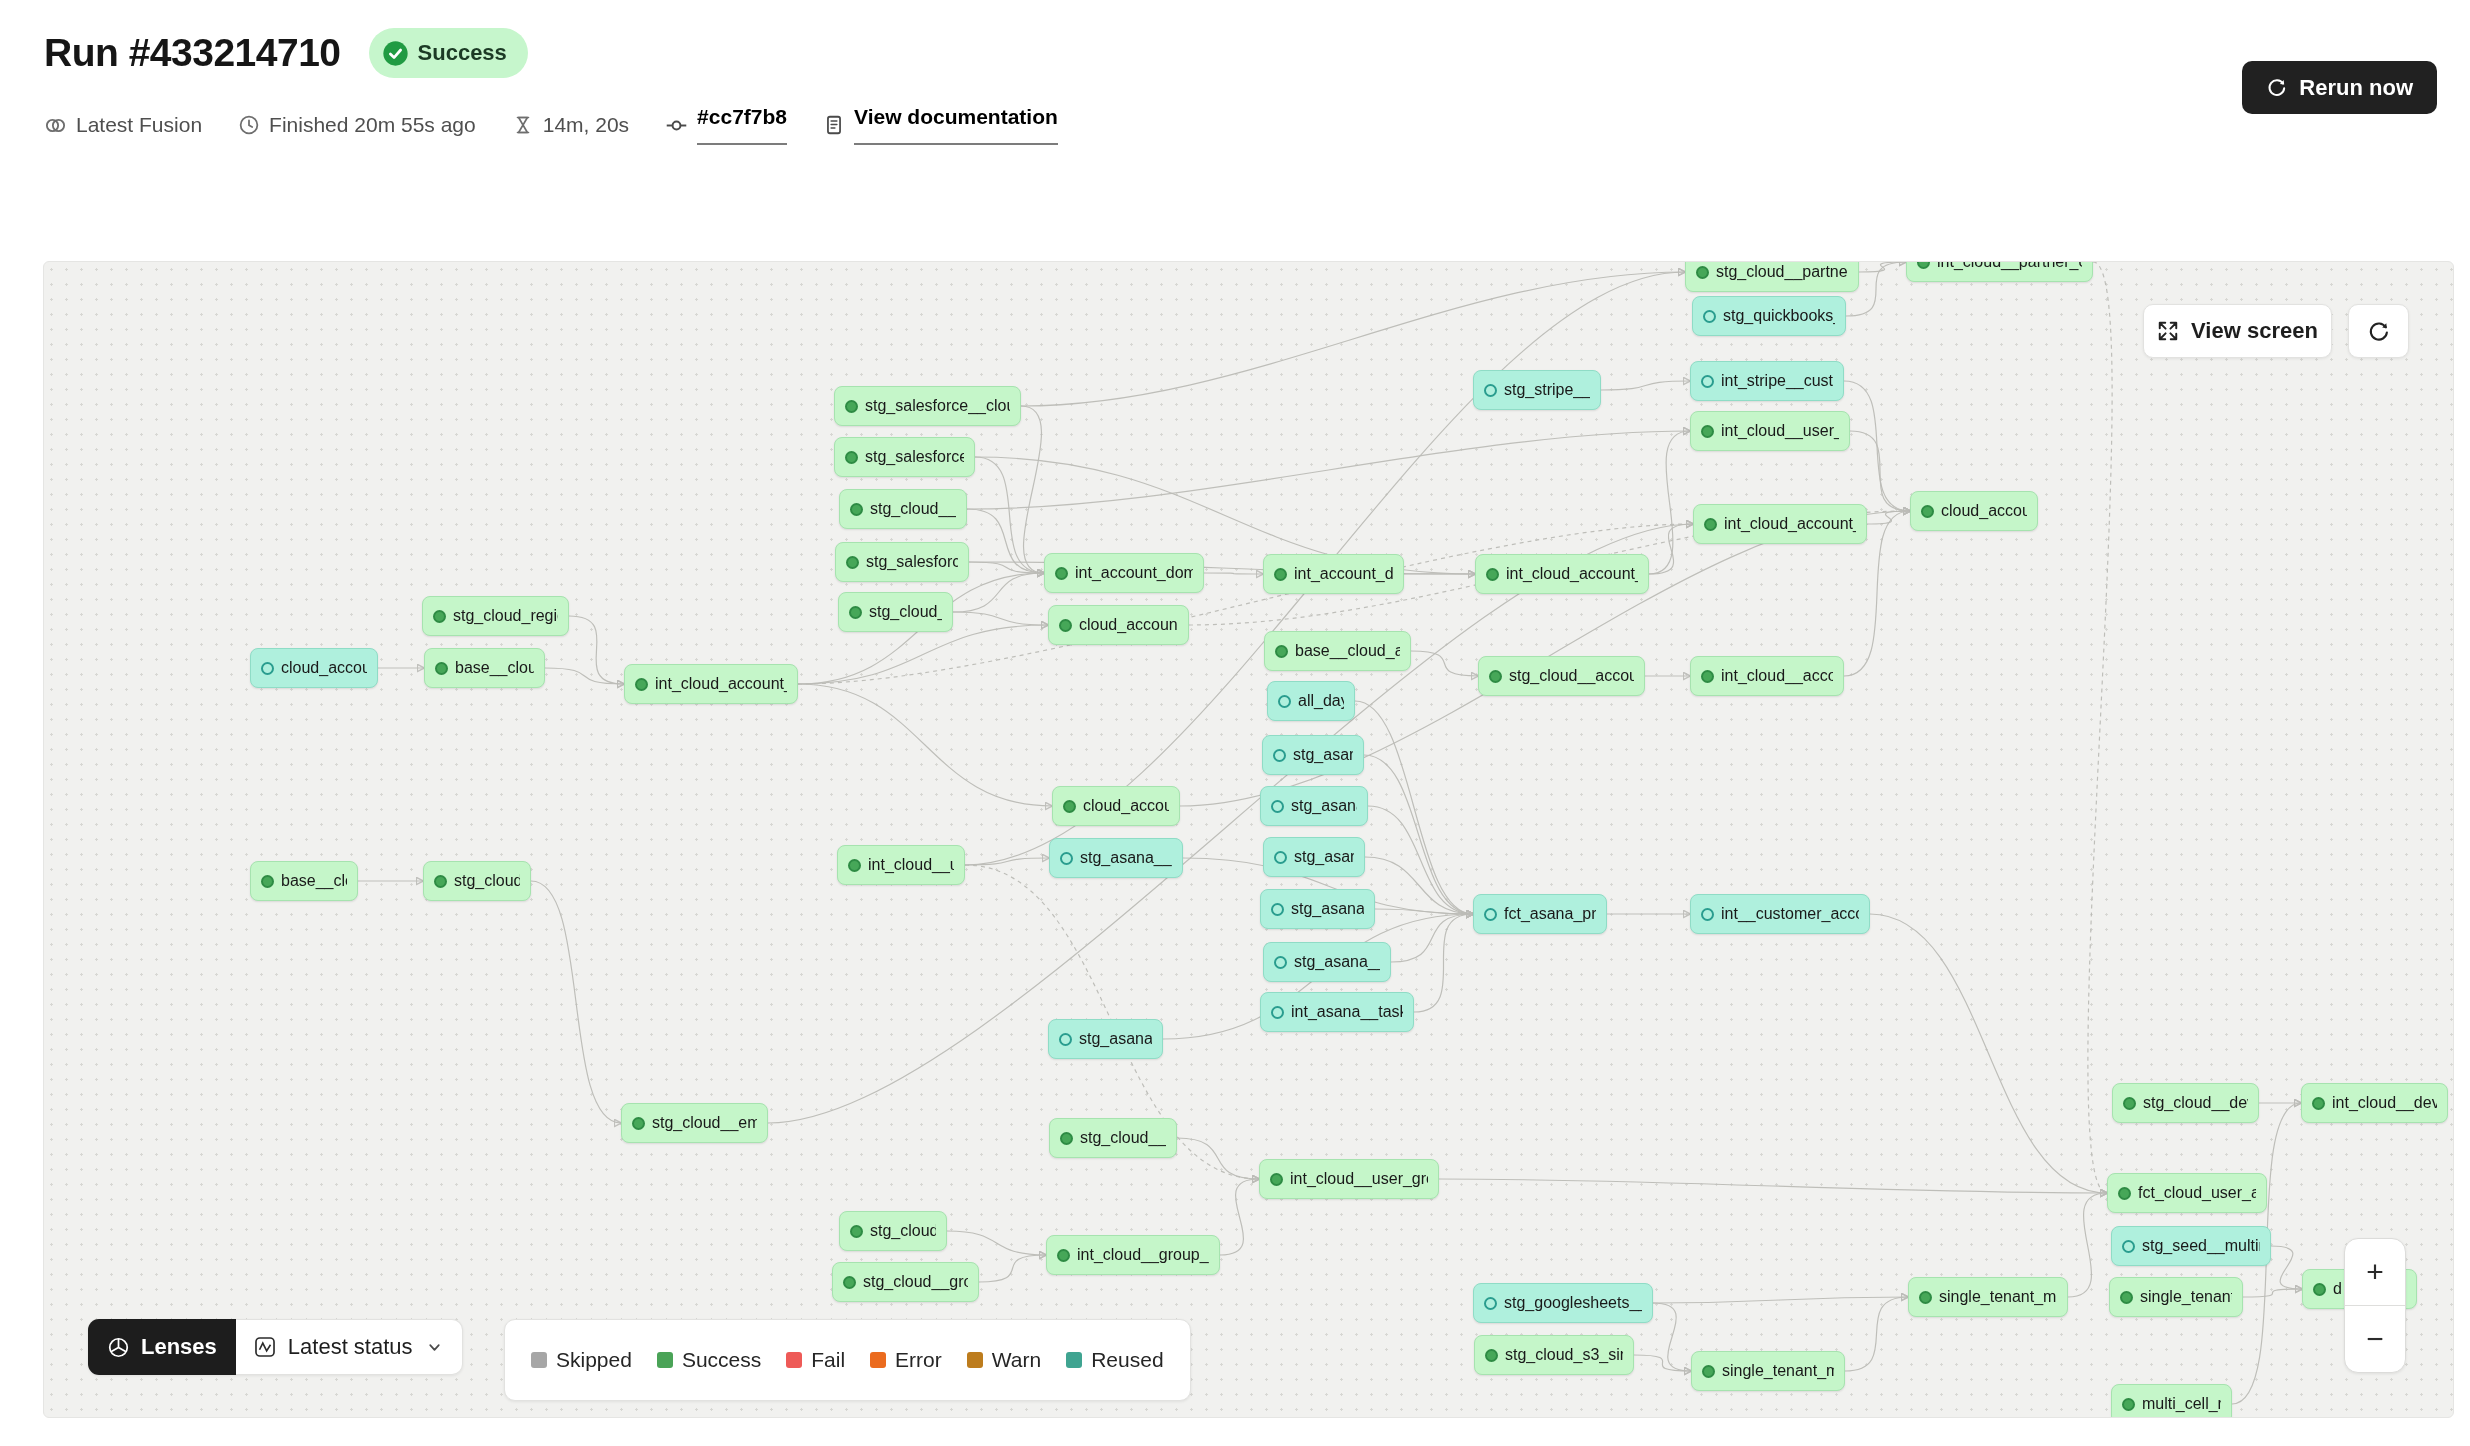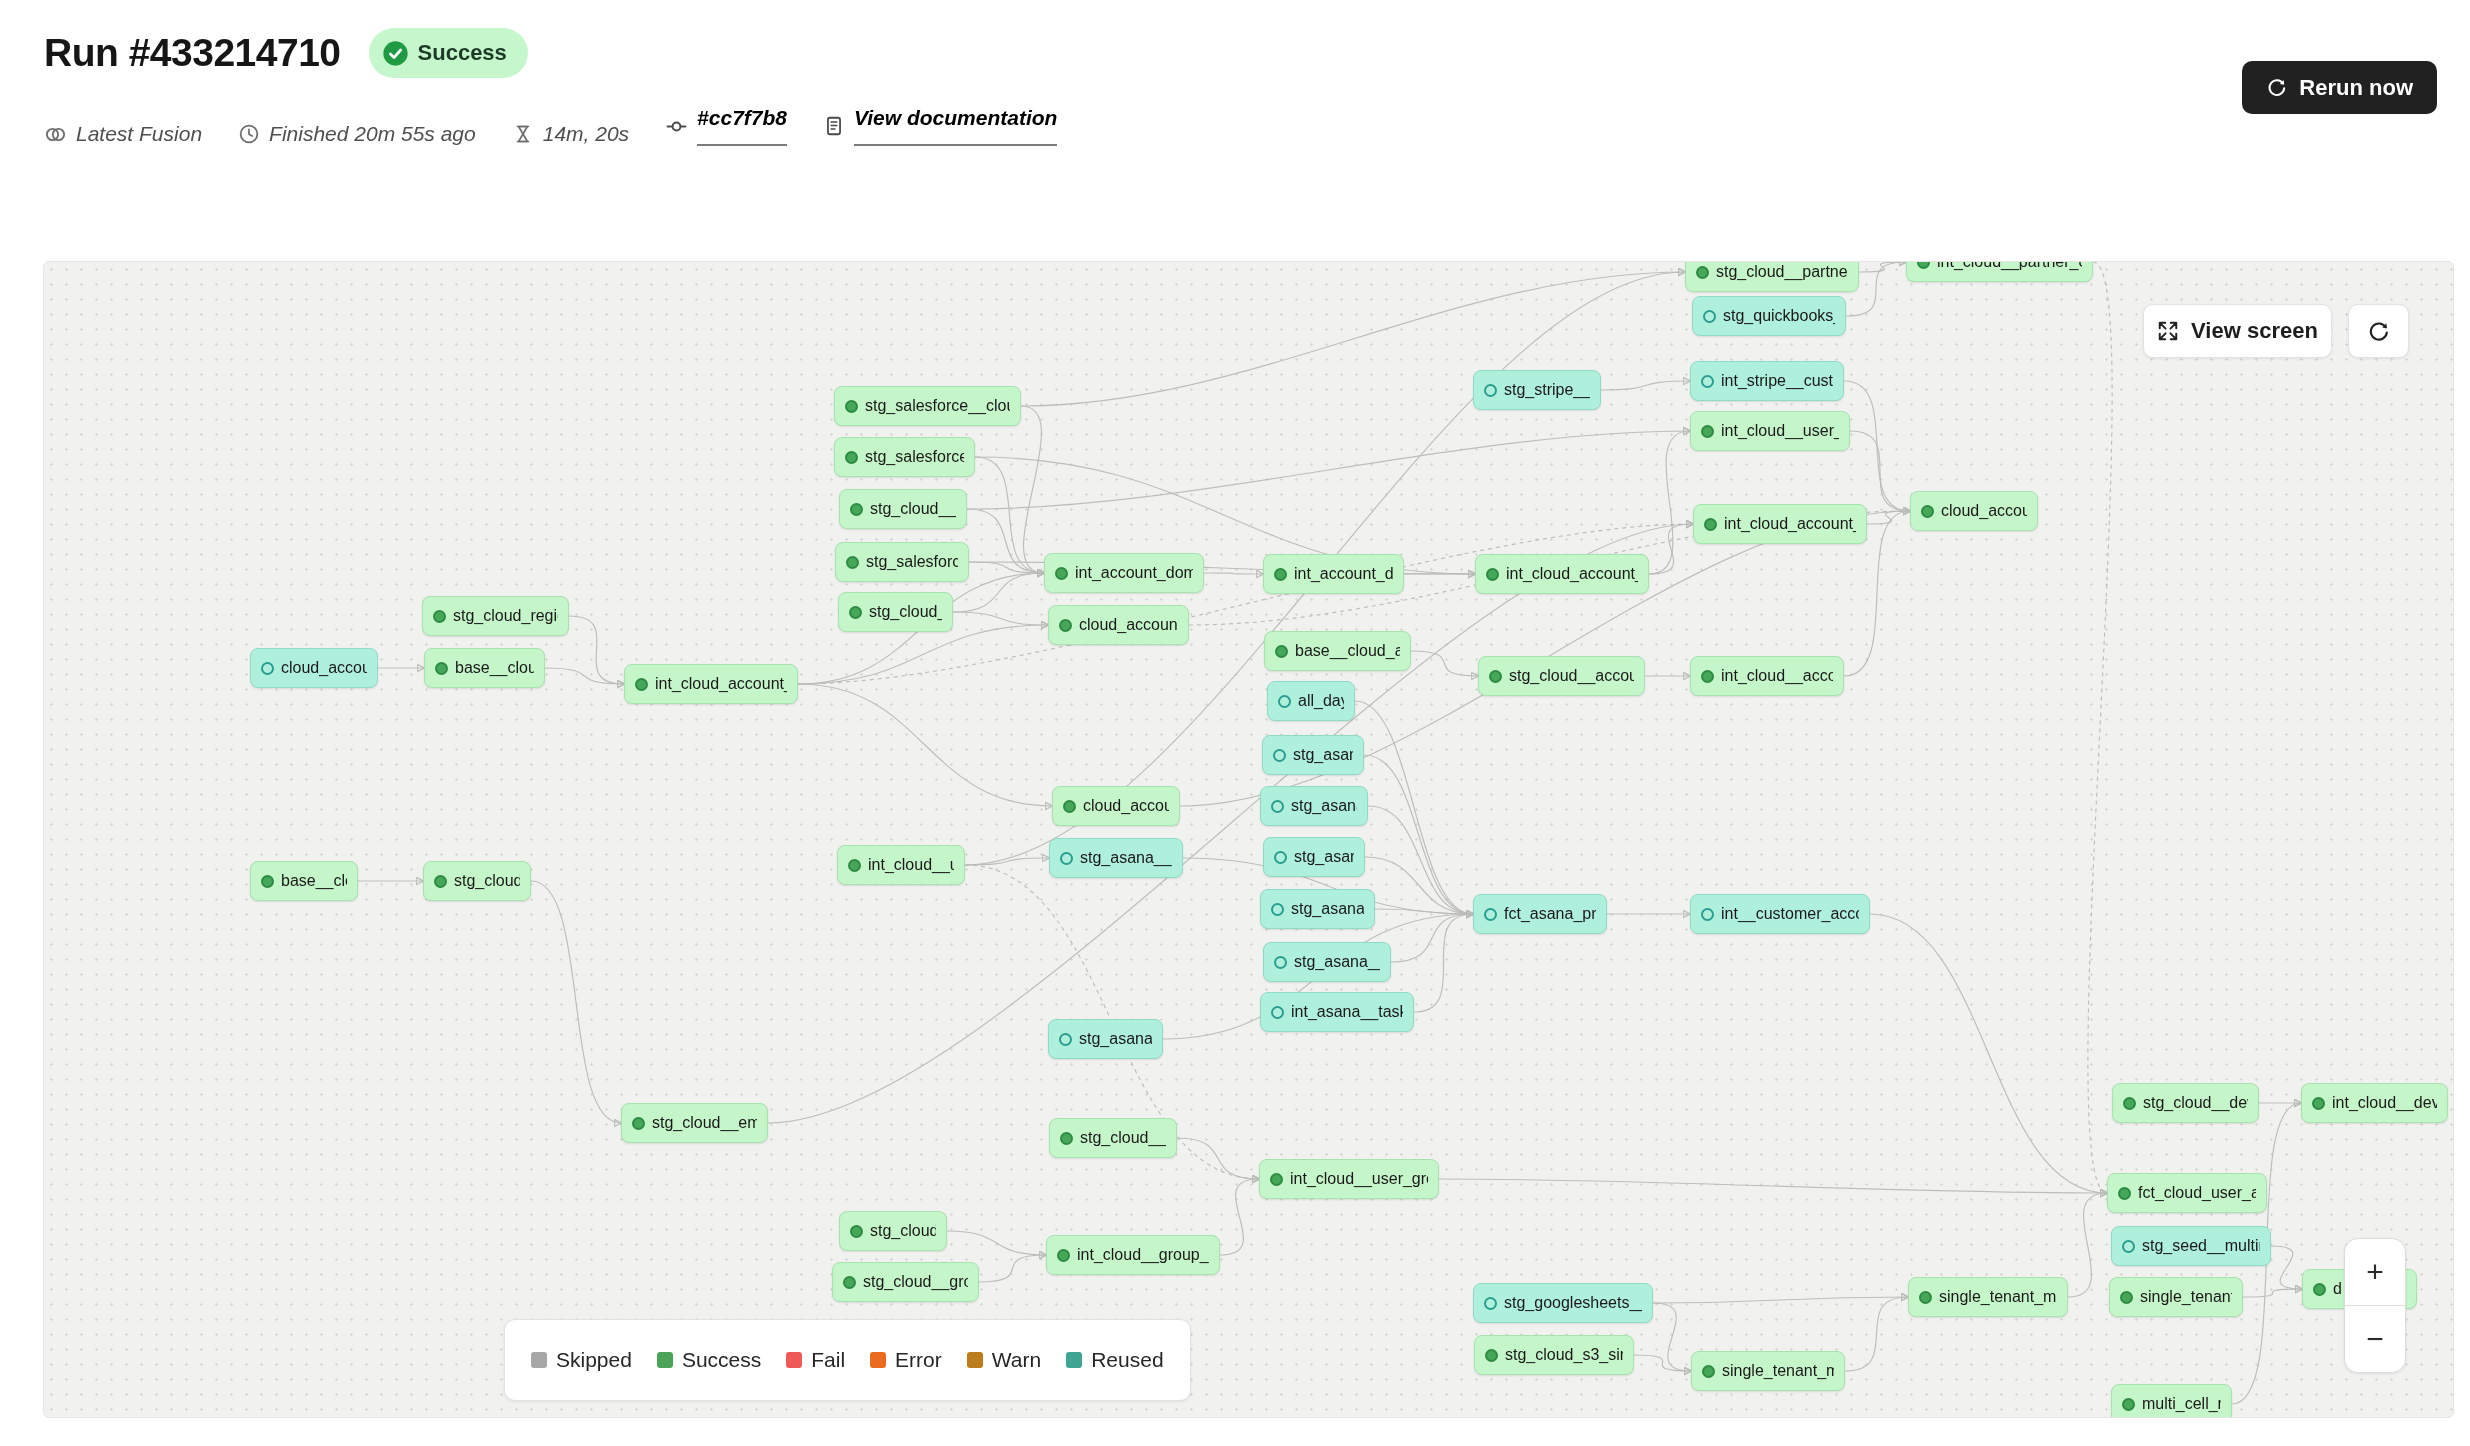--- a/index.html
+++ b/index.html
@@ -4,22 +4,22 @@
 <style>
   html,body{margin:0;padding:0;background:#fff;}
   #app{position:relative;width:2470px;height:1446px;background:#fff;overflow:hidden;
        font-family:"Liberation Sans",sans-serif;color:#1b1b1b;}
   
   .title-row{position:absolute;left:44px;top:28px;display:flex;align-items:center;gap:28px;}
   .title-row h1{margin:0;font-size:39px;font-weight:700;letter-spacing:-0.5px;color:#161616;}
   .badge{display:inline-flex;align-items:center;gap:9px;height:50px;padding:0 21px 0 13px;
          border-radius:25px;background:#c6f6cc;font-size:22px;font-weight:600;color:#1c3a25;}
   .badge svg{display:block;}
-  .meta-row{position:absolute;left:44px;top:104px;height:42px;display:flex;align-items:flex-end;gap:36px;
-            font-size:21px;color:#4f4f4f;font-style:italic;}
+  .meta-row{position:absolute;left:44px;top:104px;height:42px;display:flex;align-items:center;gap:36px;
+            font-size:21px;color:#4f4f4f;}
   .meta{display:inline-flex;align-items:center;gap:9px;white-space:nowrap;}
   .meta svg{display:block;}
   .meta-link{color:#000000;font-weight:700;border-bottom:2px solid #7c7c7c;padding-bottom:14px;cursor:pointer;}
   .rerun{position:absolute;right:33px;top:61px;height:53px;display:inline-flex;align-items:center;gap:12px;
          padding:0 24px;border:none;border-radius:10px;background:#212121;color:#fff;
          font-family:inherit;font-size:22px;font-weight:600;cursor:pointer;}
   .tabs{position:absolute;left:43px;top:160px;width:2411px;height:48px;display:flex;gap:46px;
         align-items:center;padding-left:13px;border-bottom:1px solid #e8e8e6;box-sizing:border-box;}
   .tab{position:relative;font-size:21.5px;color:#3d3d3d;cursor:pointer;white-space:nowrap;}
   .tab.active{color:#171717;font-weight:600;}
@@ -442,20 +442,39 @@
         <polygon points="13.2,6.6 17.3,7.1 16.8,2.9" fill="#222"></polygon>
       </svg>
     </button>
 
     <div class="zoomctrl">
       <button>+</button>
       <div class="divider"></div>
       <button>−</button>
     </div>
 
+    <div class="lens-bar">
+      <button class="lenses-btn">
+        <svg width="23" height="23" viewBox="0 0 20 20" fill="none" stroke="#fff" stroke-width="1.5">
+          <circle cx="10" cy="10" r="7.6"></circle>
+          <path d="M10 2.4v7.6M10 10l-6.6 3.8M10 10l6.6 3.8"></path>
+        </svg>
+        <span>Lenses</span>
+      </button>
+      <button class="lens-select">
+        <svg width="22" height="22" viewBox="0 0 20 20" fill="none" stroke="#2b2b2b" stroke-width="1.5">
+          <rect x="1.8" y="1.8" width="16.4" height="16.4" rx="3.5"></rect>
+          <polyline points="5,12.5 8,6.5 11.5,13.5 15,8"></polyline>
+        </svg>
+        <span>Latest status</span>
+        <svg width="19" height="19" viewBox="0 0 20 20" fill="none" stroke="#4a4a4a" stroke-width="1.8" stroke-linecap="round" stroke-linejoin="round">
+          <polyline points="5.5,7.5 10,12.5 14.5,7.5"></polyline>
+        </svg>
+      </button>
+    </div>
 
     <div class="legend">
         <span class="lg-item">
           <span class="sw" style="background: rgb(166, 166, 166);"></span>
           <span>Skipped</span>
         </span>
         <span class="lg-item">
           <span class="sw" style="background: rgb(74, 163, 87);"></span>
           <span>Success</span>
         </span>

